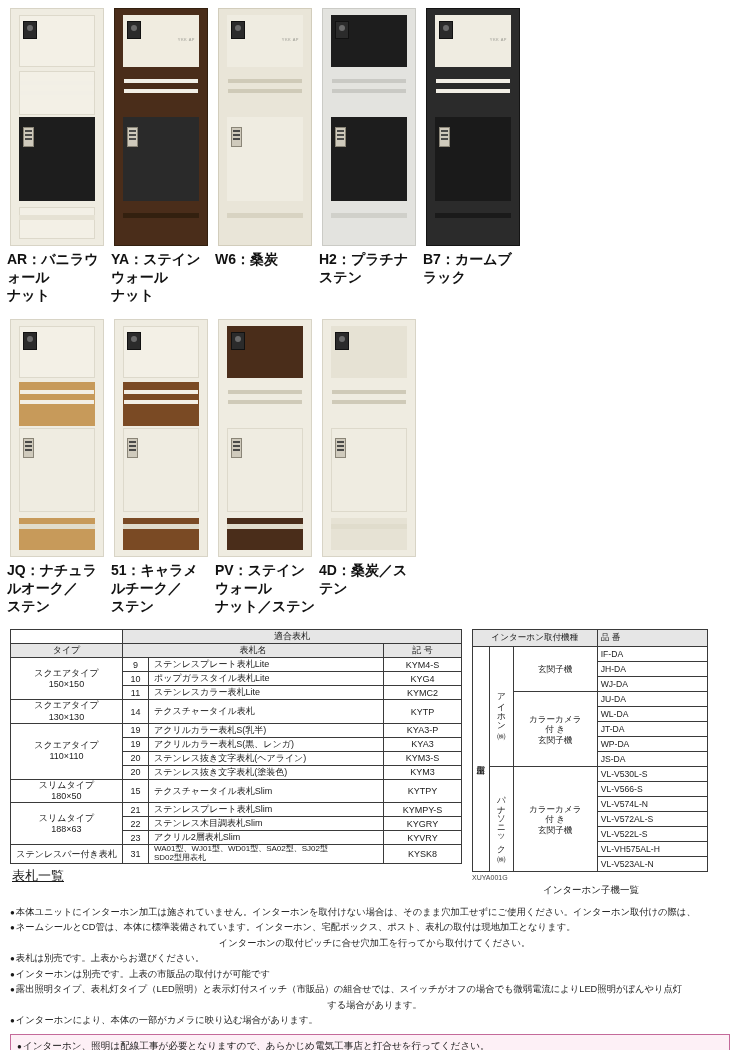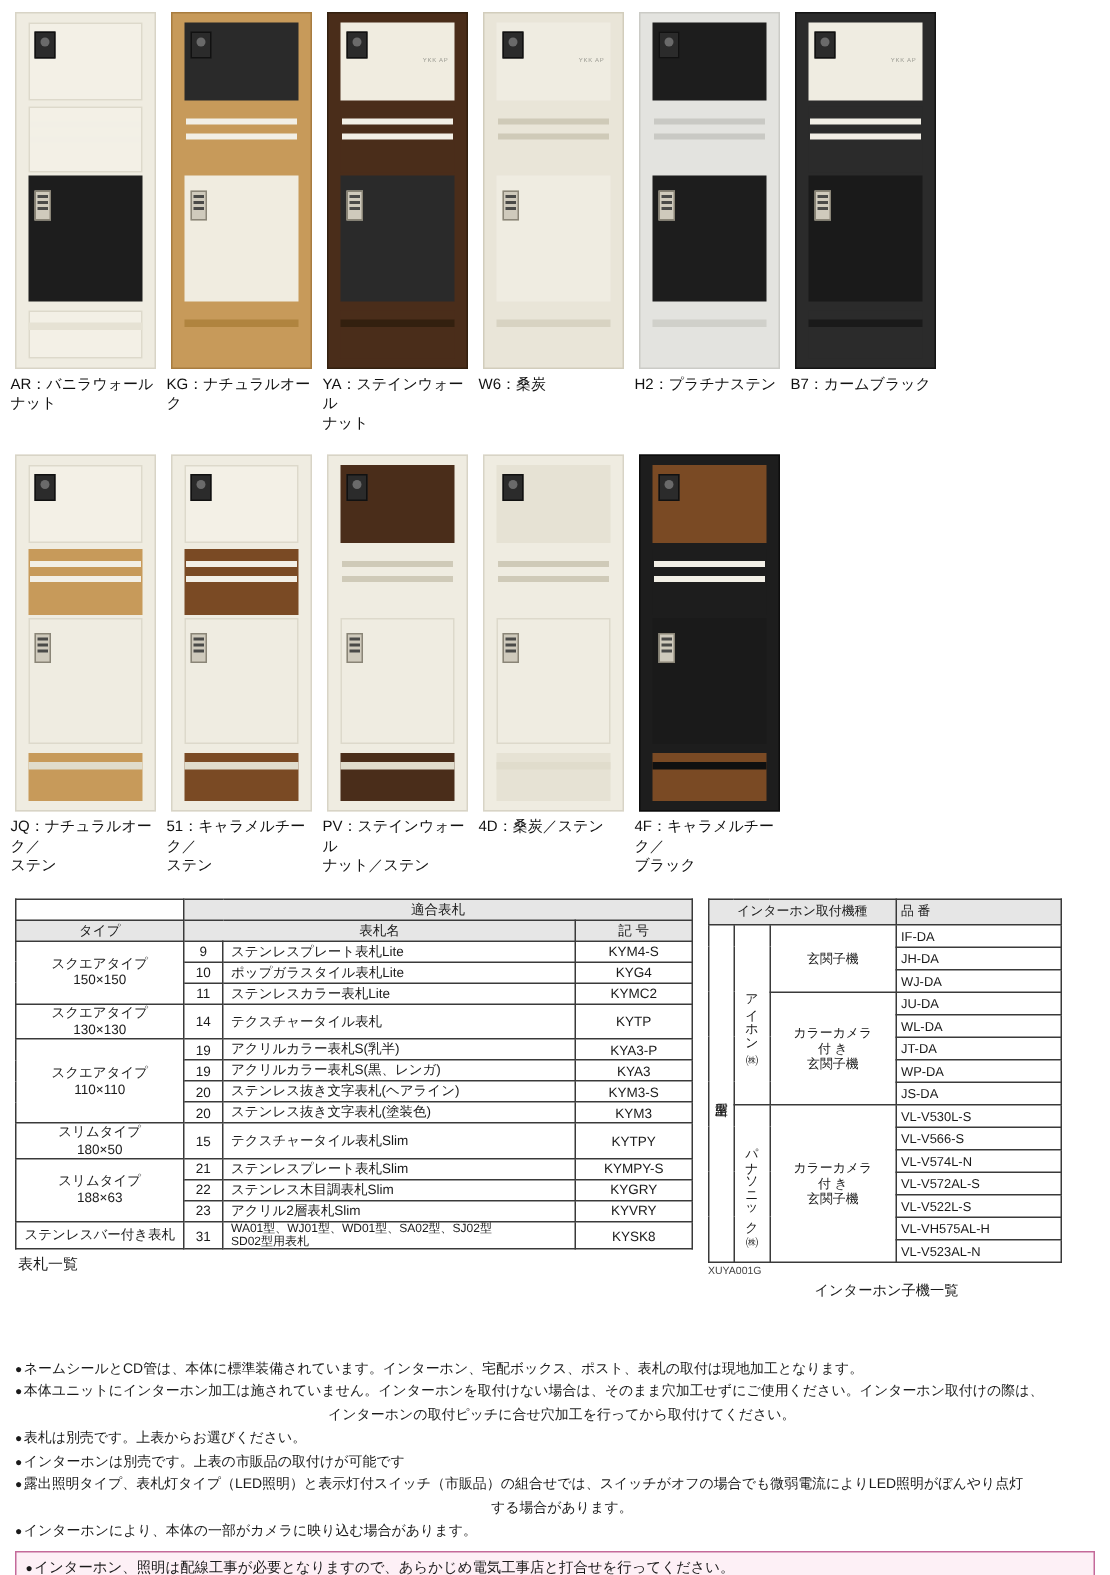--- a/index.html
+++ b/index.html
@@ -57,25 +57,26 @@
   }
   .unit .cam b { display:block; width:6px;height:6px;border-radius:50%;background:#6a6a6a;margin:3px auto 0; }
   .unit .label-s {
     position:absolute; right: 12px; top: 28px; font-size: 4px; letter-spacing: .5px; color:#9a9a92;
   }
   .unit .shelf {
     position:absolute; left: 8px; right: 8px; height: 5px; background: rgba(0,0,0,.18);
   }
 
   .caption {
-    font-size: 10px;
+    font-size: 14px;
     line-height: 1.28;
     margin-top: 5px;
     padding: 0 1px;
     color: #111;
+    font-weight: bold;
   }
 
   
   .photo {
     width: 112px; height: 205px;
     position: relative;
     margin: 10px auto 0 auto;
     background: linear-gradient(#dfe9ef 0%, #e9f0f3 55%, #cfe0c8 56%, #bcd6b3 100%);
     border: 1px solid #cfd6d8;
     overflow: hidden;
@@ -113,21 +114,21 @@
   .t1 .code { width: 78px; text-align: center; }
 
   .t2 { width: 236px; font-size: 8.6px; }
   .t2 th, .t2 td { border: 1px solid #3a3a3a; padding: 2px 3px; }
   .t2 th { background: #e6e6e6; font-weight: normal; text-align:center; }
   .t2 .vert { width: 14px; text-align:center; padding: 1px; line-height: 1.05; }
   .t2 .maker { width: 20px; text-align:center; line-height:1.05; padding:1px; }
   .t2 .kind { width: 70px; text-align:center; line-height:1.2; }
   .t2 .code { width: 92px; text-align:left; }
 
-  .table-cap { font-size: 10px; margin: 3px 0 0 2px; }
+  .table-cap { font-size: 13px; margin: 3px 0 0 2px; text-decoration: underline; }
   .t2wrap { width: 238px; }
   .t2-title { font-size: 9.5px; text-align:center; margin-top: 3px; }
   .t2-sub { font-size: 7px; color:#444; margin-top:2px; }
 
   
   .notes {
     position: absolute;
     left: 10px; right: 10px; top: 906px;
     font-size: 9.3px;
     line-height: 1.45;
@@ -162,40 +163,20 @@
           <i></i>
           <i></i>
         </div>
       <div class="panelbtm" style="background:#f3f0e6;border:1px solid #ddd9cb"></div>
       <div class="shelf" style="top:206px;background:#e6e2d4"></div>
     </div>
     <div class="caption" style="white-space:pre-line">AR：バニラウォール
 ナット</div>
   </div>
 
-  <div class="cell">
-    <div class="unit" style="background:#c79a5a;border:1px solid #a87c3f">
-      <div class="topband" style="background:#2a2a2a"></div>
-      <div class="cam">
-          <b></b>
-        </div>
-      <div class="slotbox" style="background:#c79a5a"></div>
-      <div class="slot" style="top:70px"></div>
-        <div class="slot" style="top:80px"></div>
-      <div class="bigbox" style="background:#f0ece0"></div>
-      <div class="keypad">
-          <i></i>
-          <i></i>
-          <i></i>
-        </div>
-      <div class="panelbtm" style="background:#c79a5a"></div>
-      <div class="shelf" style="top:204px;background:#b0843f"></div>
-    </div>
-    <div class="caption" style="white-space:pre-line">KG：ナチュラルオーク</div>
-  </div>
 
 
   <div class="cell">
     <div class="unit" style="background:#4a2d1a;border:1px solid #33200f">
       <div class="topband" style="background:#f0ece0"></div>
       <div class="cam">
           <b></b>
         </div>
       <div class="label-s">YKK AP</div>
       <div class="slotbox" style="background:#4a2d1a"></div>
@@ -361,41 +342,20 @@
           <i></i>
           <i></i>
           <i></i>
         </div>
       <div class="panelbtm" style="background:#e6e2d4"></div>
       <div class="shelf" style="top:204px;background:#e0dccc"></div>
     </div>
     <div class="caption" style="white-space:pre-line">4D：桑炭／ステン</div>
   </div>
 
-  <div class="cell">
-    <div class="unit" style="background:#1d1d1d;border:1px solid #0d0d0d">
-      <div class="topband" style="background:#7a4a24"></div>
-      <div class="cam">
-          <b></b>
-        </div>
-      <div class="slotbox" style="background:#1d1d1d"></div>
-      <div class="slot" style="top:70px"></div>
-        <div class="slot" style="top:80px"></div>
-      <div class="bigbox" style="background:#1a1a1a"></div>
-      <div class="keypad">
-          <i></i>
-          <i></i>
-          <i></i>
-        </div>
-      <div class="panelbtm" style="background:#7a4a24"></div>
-      <div class="shelf" style="top:204px;background:#101010"></div>
-    </div>
-    <div class="caption" style="white-space:pre-line">4F：キャラメルチーク／
-ブラック</div>
-  </div>
 
 
 </div>
 
 <div class="tables">
 
   <div>
     <table class="t1">
       <tbody>
           <tr>
@@ -561,22 +521,22 @@
             <td class="code">VL-V523AL-N</td>
           </tr>
     </tbody>
       </table>
     <div class="t2-sub">XUYA001G</div>
     <div class="t2-title">インターホン子機一覧</div>
   </div>
 </div>
 
 <div class="notes">
+  <p class="dot">本体ユニットにインターホン加工は施されていません。インターホンを取付けない場合は、そのまま穴加工せずにご使用ください。インターホン取付けの際は、</p>
   <p class="dot">ネームシールとCD管は、本体に標準装備されています。インターホン、宅配ボックス、ポスト、表札の取付は現地加工となります。</p>
-  <p class="dot">本体ユニットにインターホン加工は施されていません。インターホンを取付けない場合は、そのまま穴加工せずにご使用ください。インターホン取付けの際は、</p>
   <p class="ind">インターホンの取付ピッチに合せ穴加工を行ってから取付けてください。</p>
   <p class="dot">表札は別売です。上表からお選びください。</p>
   <p class="dot">インターホンは別売です。上表の市販品の取付けが可能です</p>
   <p class="dot">露出照明タイプ、表札灯タイプ（LED照明）と表示灯付スイッチ（市販品）の組合せでは、スイッチがオフの場合でも微弱電流によりLED照明がぼんやり点灯</p>
   <p class="ind">する場合があります。</p>
   <p class="dot">インターホンにより、本体の一部がカメラに映り込む場合があります。</p>
   <div class="warn">
     <span class="dot">インターホン、照明は配線工事が必要となりますので、あらかじめ電気工事店と打合せを行ってください。</span>
   </div>
 </div>

